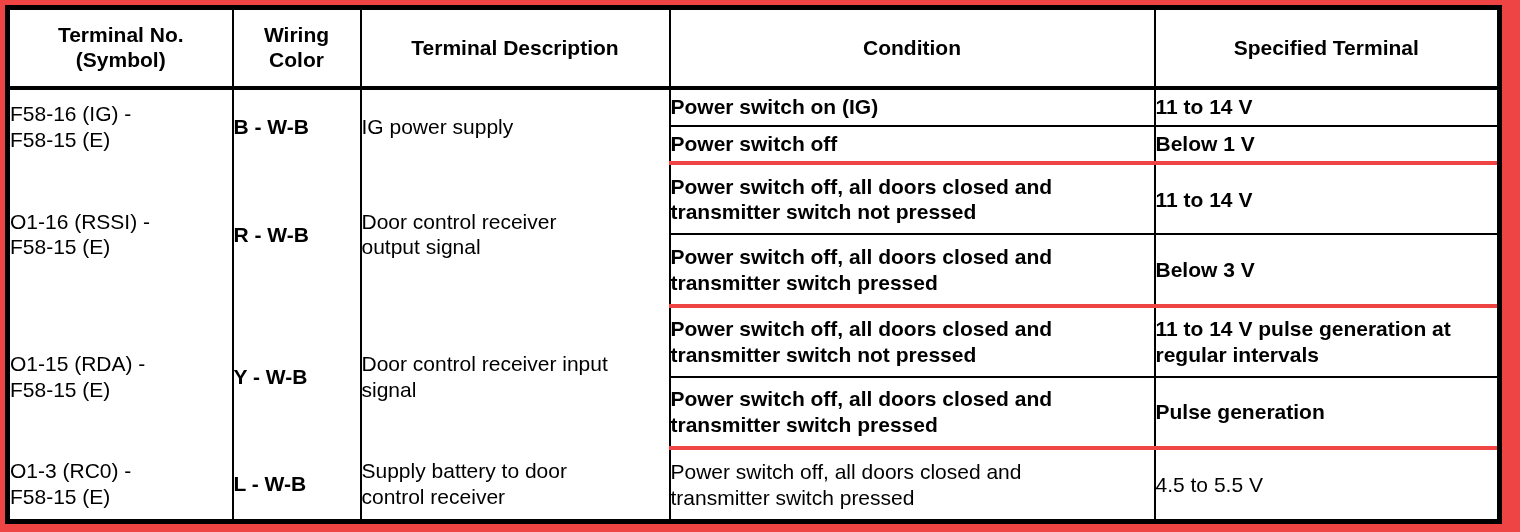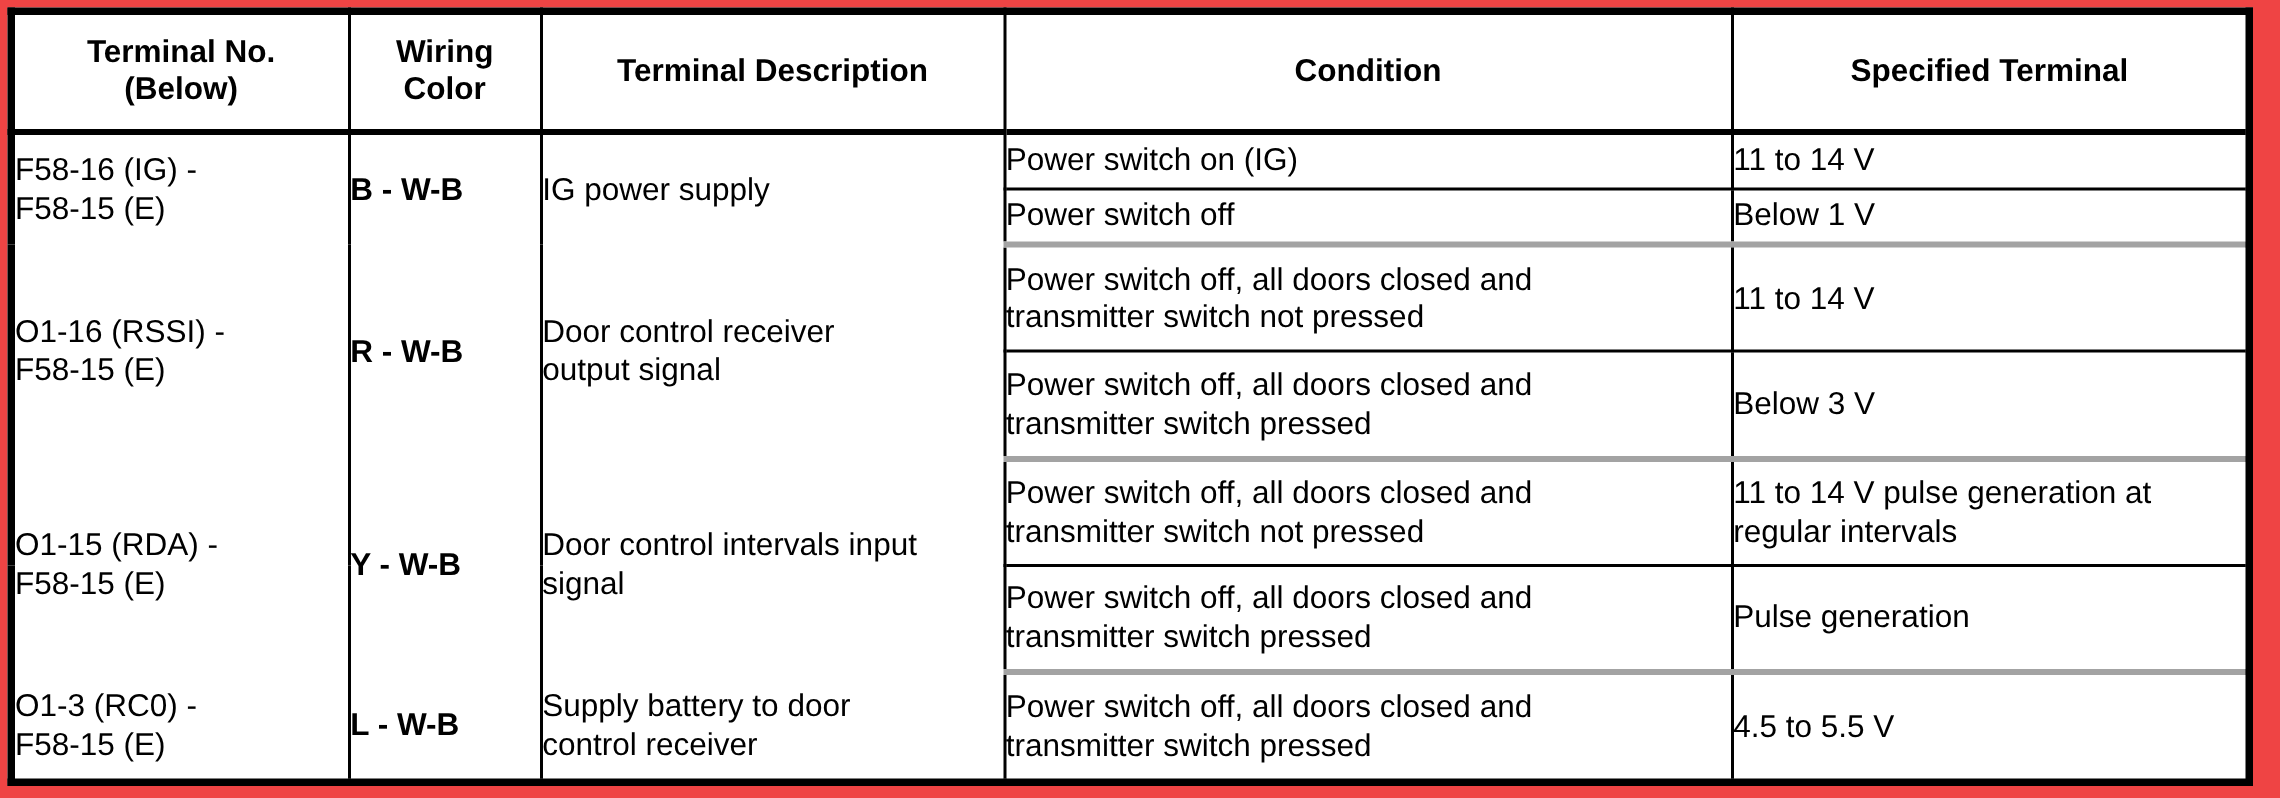--- a/index.html
+++ b/index.html
@@ -99,25 +99,27 @@
   td.cell-spec {
     vertical-align: middle;
   }
   td.cell-cond { padding-left: 9px; padding-right: 4px; }
   td.cell-spec { padding-left: 10px; padding-right: 4px; }
 
   
   tr.sub-first td.cell-cond,
   tr.sub-first td.cell-spec {
     border-bottom: 2px solid #000;
+    font-weight: bold;
   }
 
   
   tr.group-end td {
-    border-bottom: 4px solid #a3a3a3;
+    border-bottom: 4px solid #ef4444;
+    font-weight: bold;
   }
   tr.last-row td {
     border-bottom: none;
   }
 
   .line { display: block; white-space: nowrap; }
 </style>
 </head>
 <body>
 
@@ -129,21 +131,21 @@
         <col class="c-wiring">
         <col class="c-desc">
         <col class="c-cond">
         <col class="c-spec">
     </colgroup>
 
     <thead>
       <tr>
         <th>
           <span class="hl">Terminal No.</span>
-          <span class="hl">(Below)</span>
+          <span class="hl">(Symbol)</span>
         </th>
         <th>
           <span class="hl">Wiring</span>
           <span class="hl">Color</span>
         </th>
         <th>
           <span class="hl">Terminal Description</span>
         </th>
         <th>
           <span class="hl">Condition</span>
@@ -209,21 +211,21 @@
         </td>
       </tr>
 
       <tr class="sub-first">
         <td class="cell-terminal" rowspan="2">
           <span class="line">O1-15 (RDA) -</span>
           <span class="line">F58-15 (E)</span>
         </td>
         <td class="cell-wiring" rowspan="2">Y - W-B</td>
         <td class="cell-desc" rowspan="2">
-          <span class="line">Door control intervals input</span>
+          <span class="line">Door control receiver input</span>
           <span class="line">signal</span>
         </td>
         <td class="cell-cond">
           <span class="line">Power switch off, all doors closed and</span>
           <span class="line">transmitter switch not pressed</span>
         </td>
         <td class="cell-spec">
           <span class="line">11 to 14 V pulse generation at</span>
           <span class="line">regular intervals</span>
         </td>

